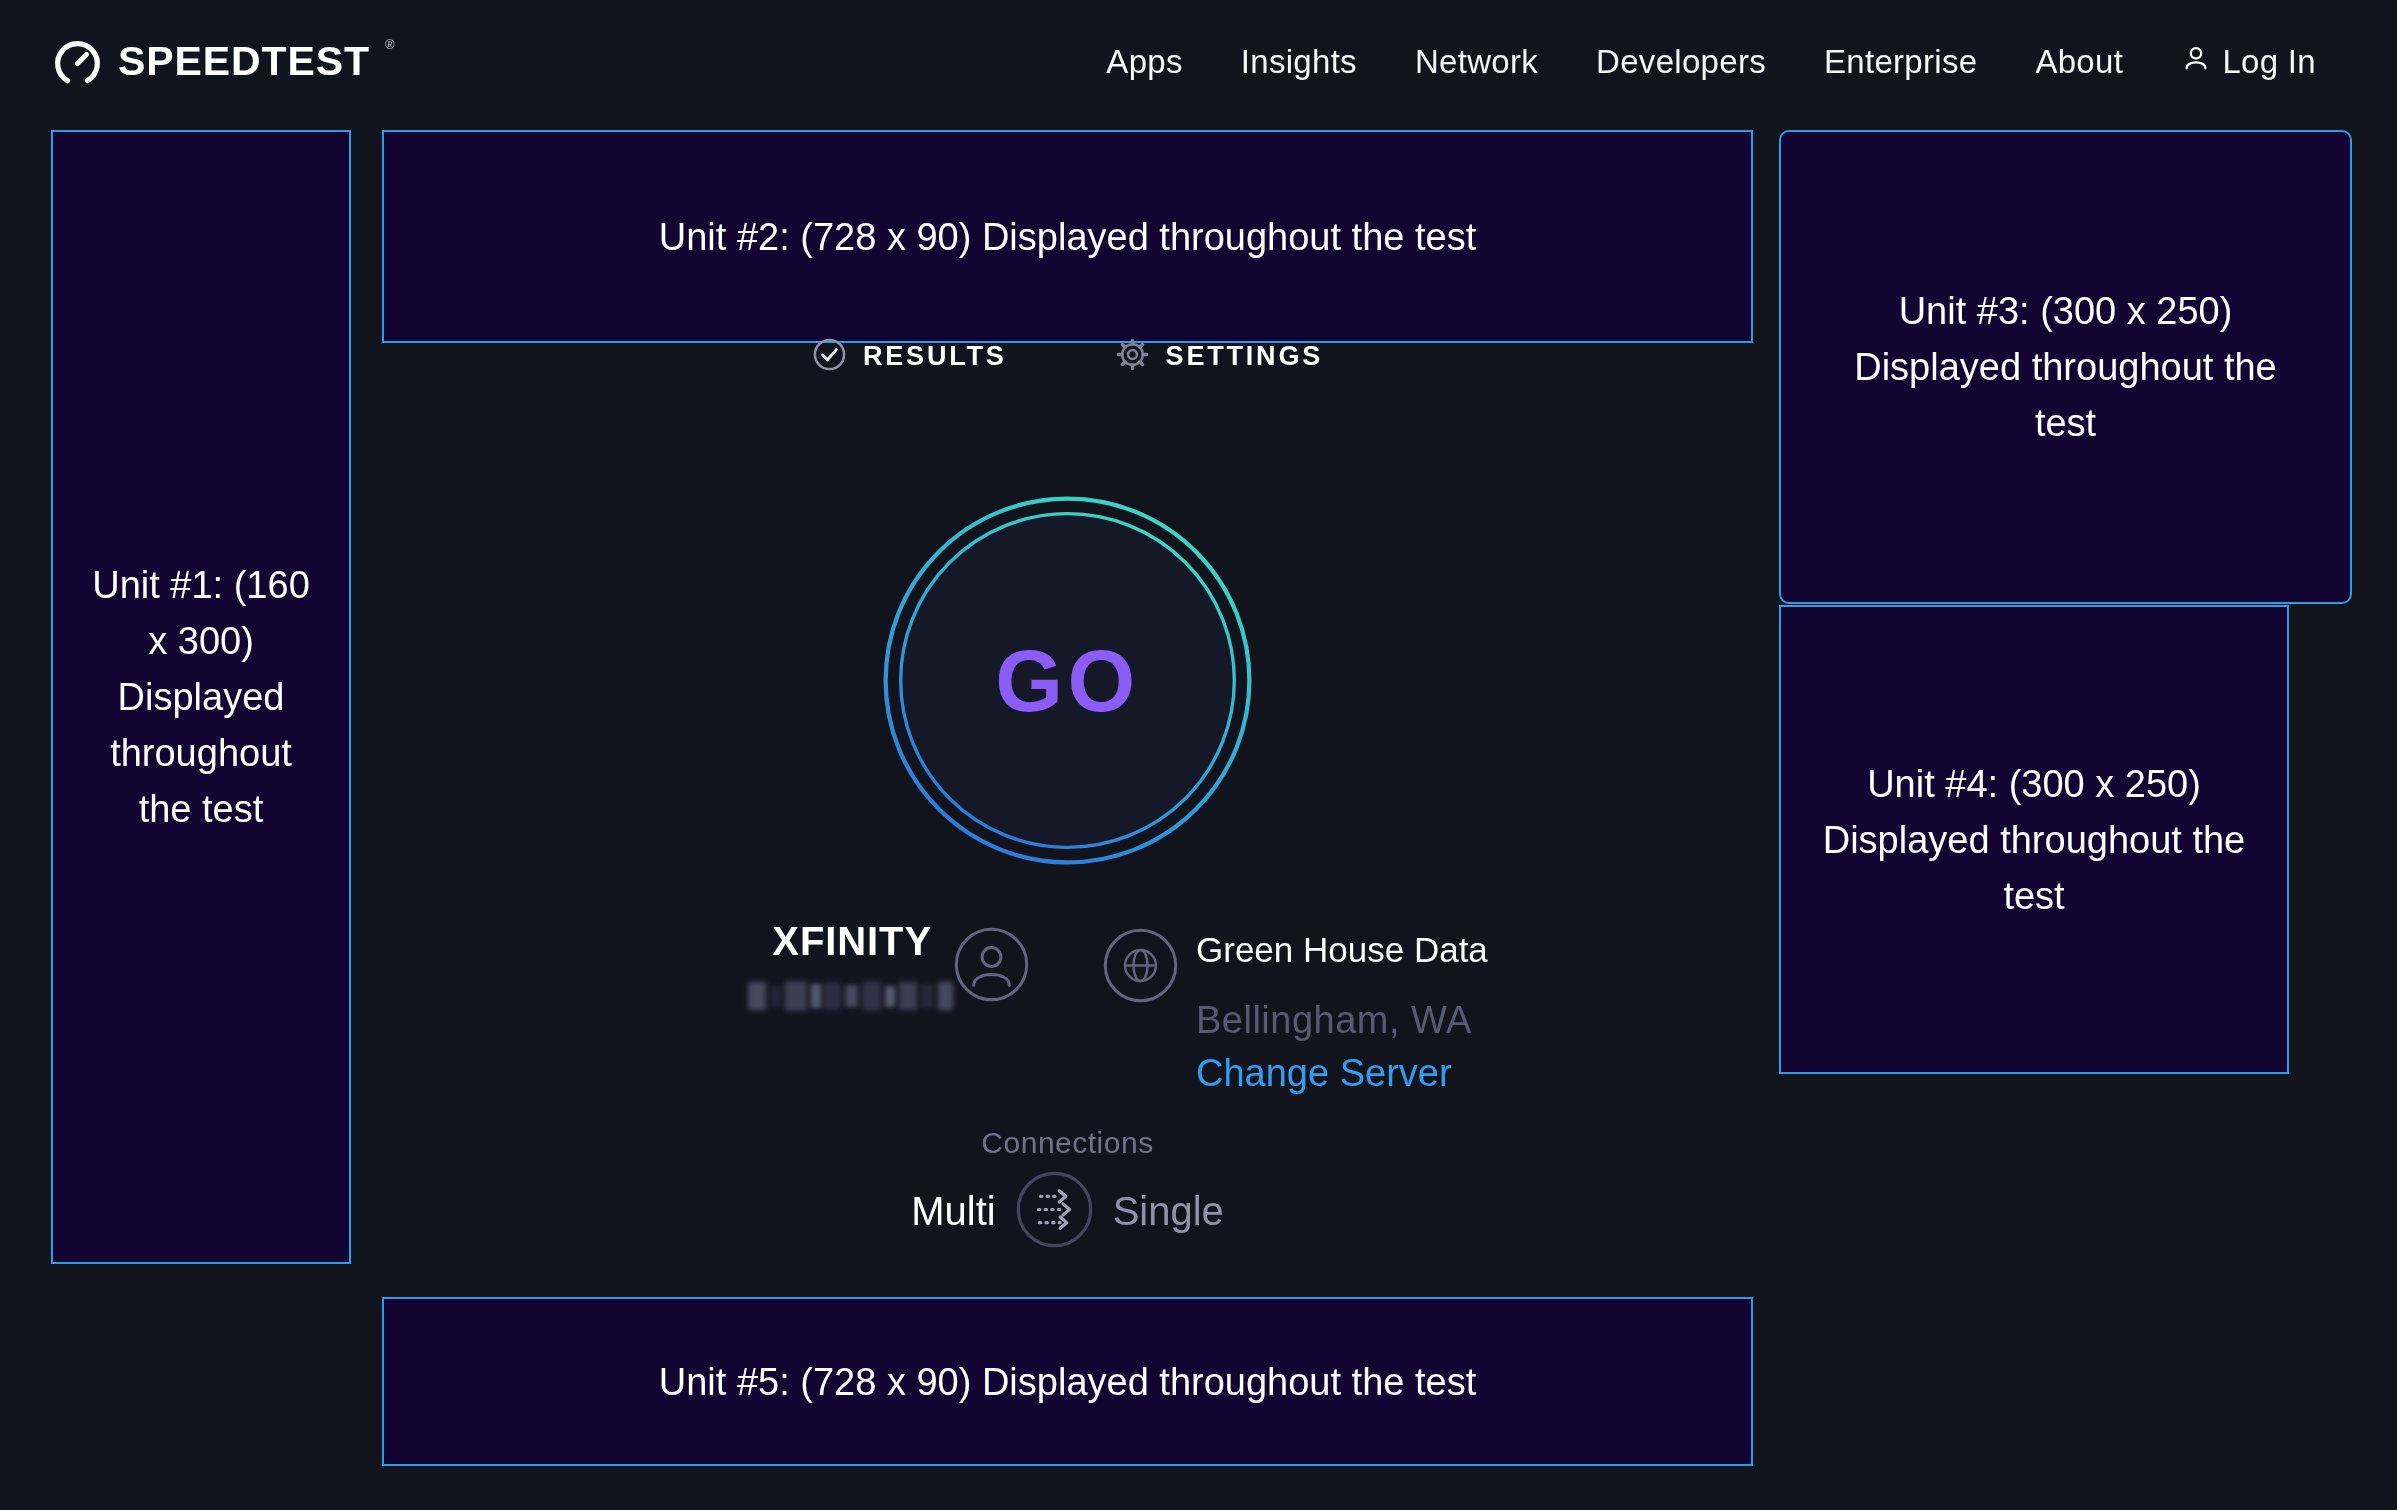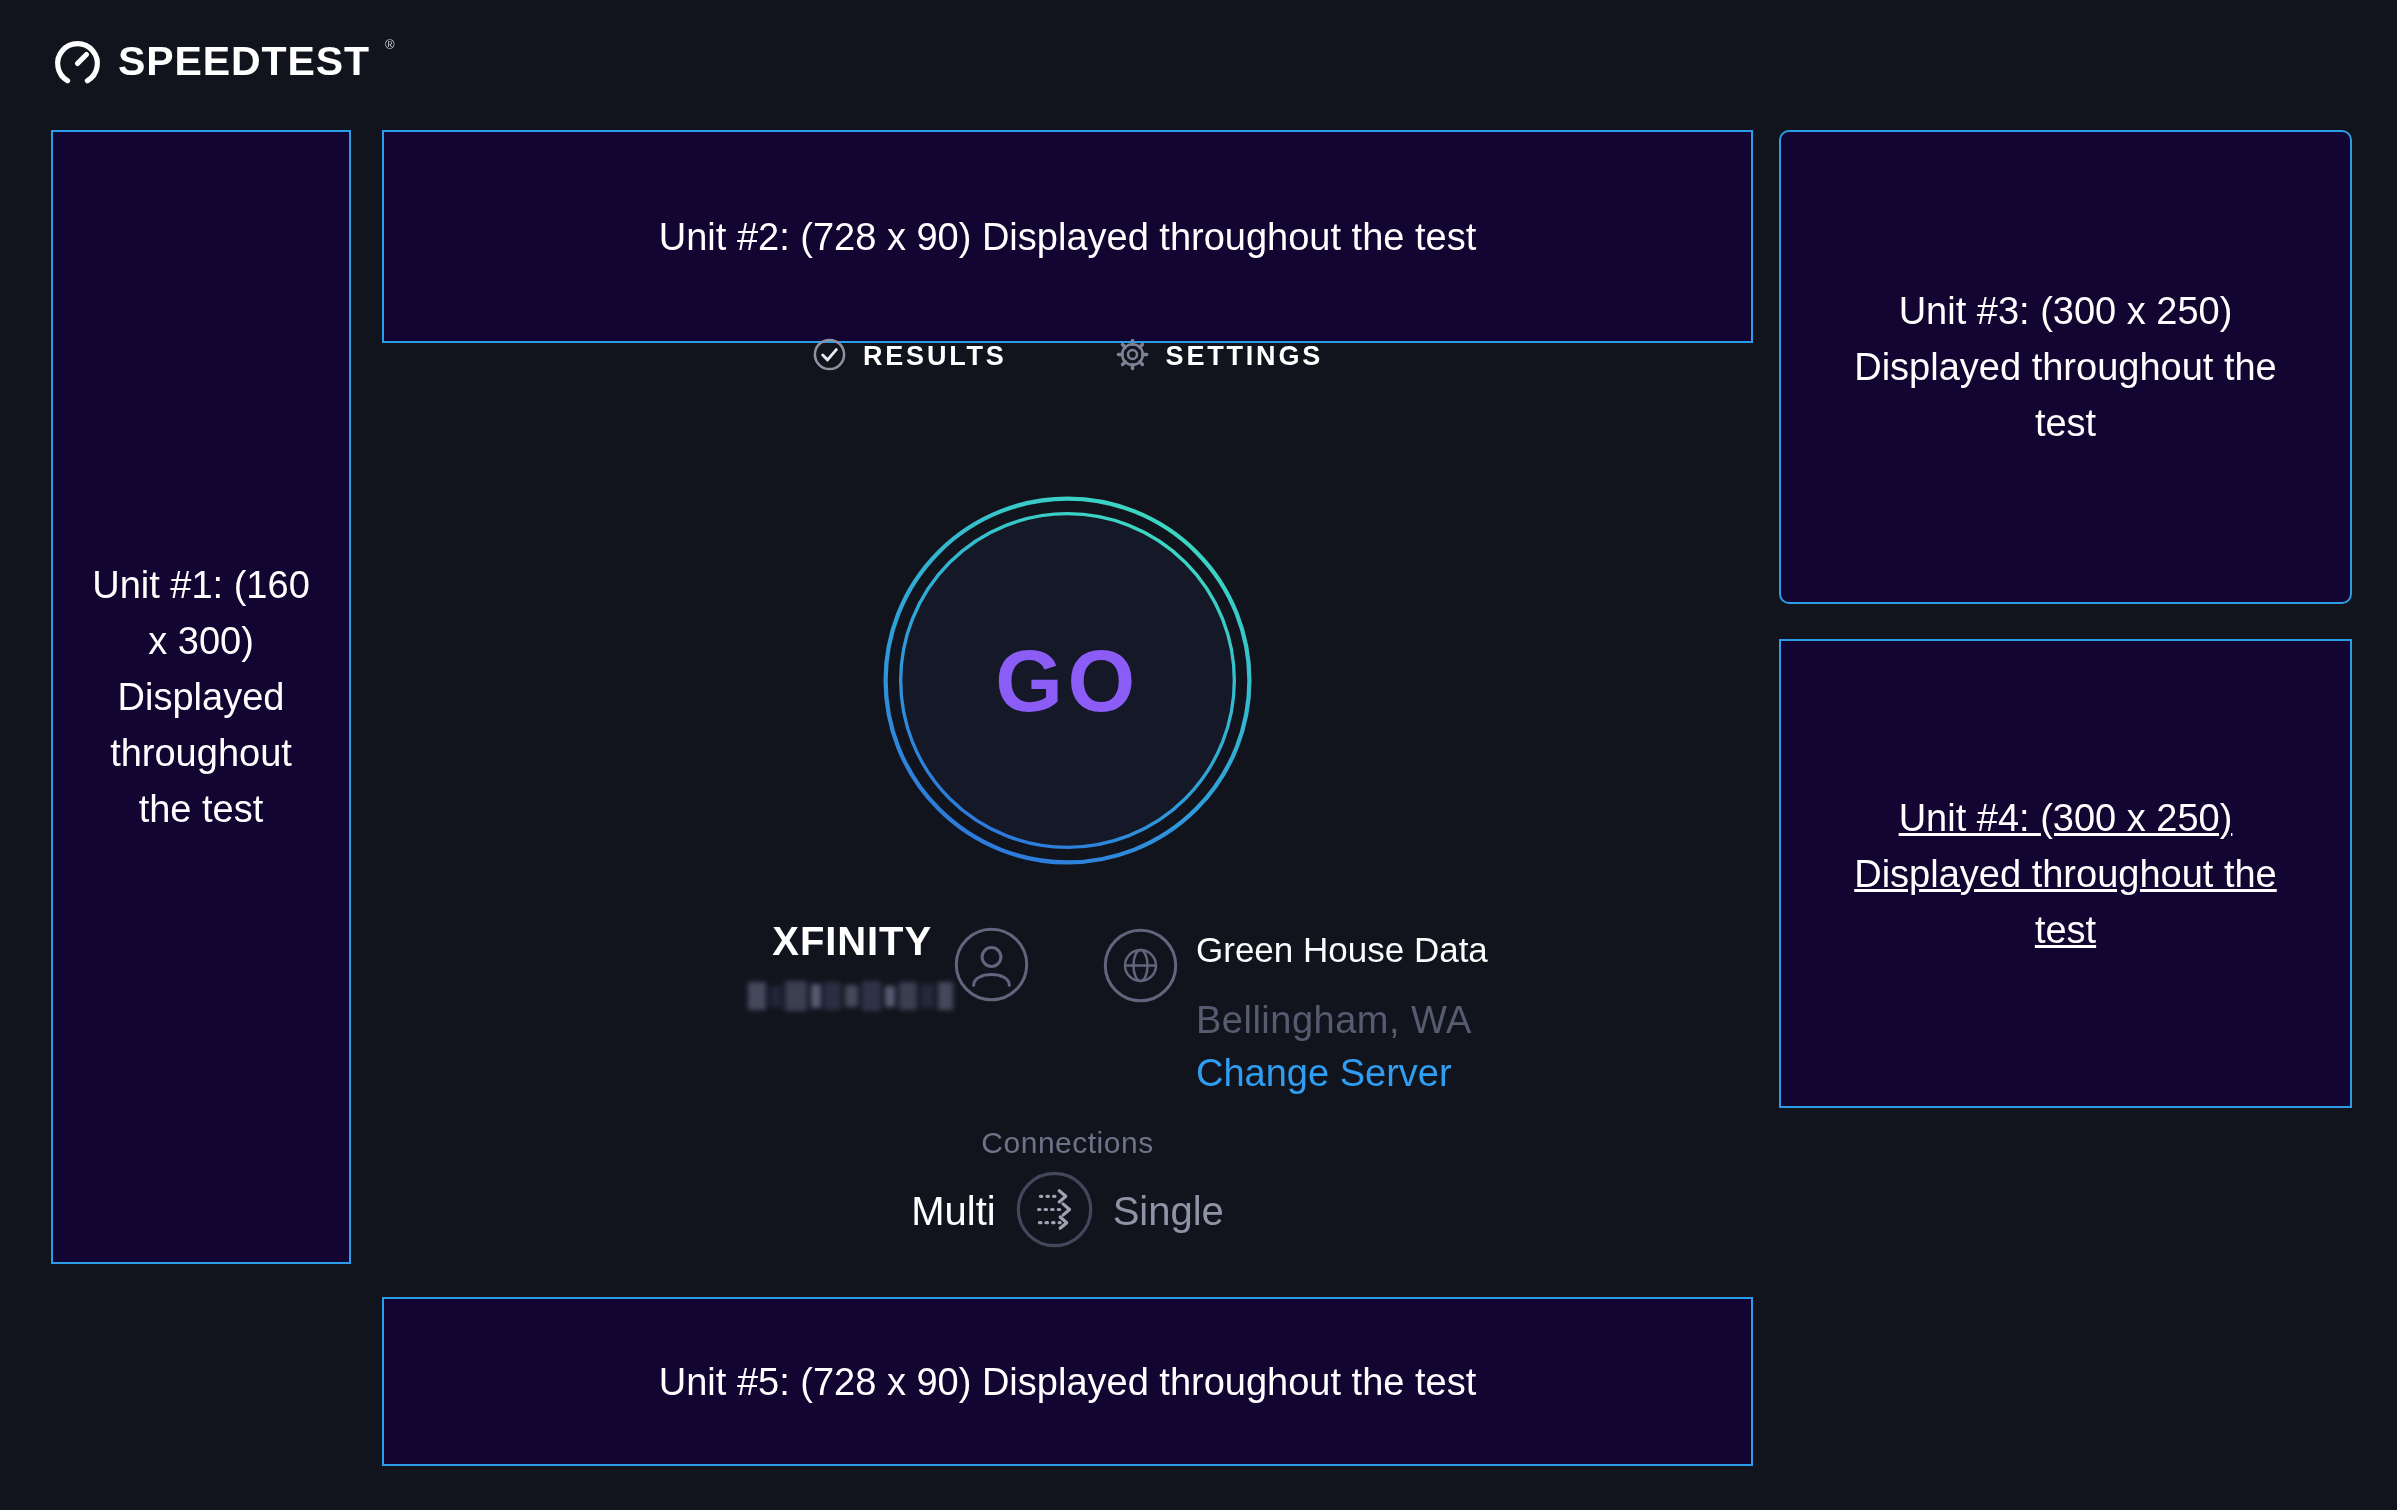--- a/index.html
+++ b/index.html
@@ -26,21 +26,21 @@
 
   
   .ad { position:absolute; background:#120532; border:2.8px solid #2b9ce8;
         display:flex; align-items:center; justify-content:center; text-align:center; }
   .ad p { font-size:38px; line-height:56px; color:#ffffff; }
   #ad1 { left:51px;  top:130px;  width:300px;  height:1134px; }
   #ad1 p { width:237px; }
   #ad2 { left:382px; top:130px;  width:1371px; height:213px; }
   #ad3 { left:1779px; top:130px; width:573px;  height:474px;border-radius:10px; }
   #ad3 p, #ad4 p { width:443px; }
-  #ad4 { left:1779px; top:639px; width:573px;  height:469px;text-decoration:underline; }
+  #ad4 { left:1779px; top:605px; width:510px;  height:469px; }
   #ad5 { left:382px; top:1297px; width:1371px; height:169px; }
 
   
   .tabs { position:absolute; left:382px; top:337px; width:1371px;
           display:flex; justify-content:center; align-items:center; gap:108px; }
   .tab { display:flex; align-items:center; gap:16px; cursor:pointer; }
   .tab-label { font-size:27px; font-weight:700; letter-spacing:2.8px; color:#ffffff; }
 
   
   .go-wrap { position:absolute; left:879px; top:492px; width:377px; height:377px; cursor:pointer; }
@@ -90,20 +90,37 @@
   <div class="logo">
     <span>
       <svg width="51" height="51" viewBox="0 0 54 54" fill="none">
         <path d="M16.5,45.2 A21,21 0 1 1 37.5,45.2" stroke="#ffffff" stroke-width="5.5" stroke-linecap="round"></path>
         <line x1="27" y1="27" x2="36.5" y2="17.5" stroke="#ffffff" stroke-width="5.5" stroke-linecap="round"></line>
       </svg>
     </span>
     <span class="logo-word">SPEEDTEST</span>
     <span class="logo-mark">®</span>
   </div>
+  <div class="nav">
+    <a class="nav-item">Apps</a>
+    <a class="nav-item">Insights</a>
+    <a class="nav-item">Network</a>
+    <a class="nav-item">Developers</a>
+    <a class="nav-item">Enterprise</a>
+    <a class="nav-item">About</a>
+    <a class="nav-item login">
+      <span>
+        <svg width="30" height="30" viewBox="0 0 32 32" fill="none">
+          <circle cx="16" cy="11" r="5.5" stroke="#ffffff" stroke-width="2.4"></circle>
+          <path d="M6,27 C6,18.5 26,18.5 26,27" stroke="#ffffff" stroke-width="2.4" stroke-linecap="round"></path>
+        </svg>
+      </span>
+      <span>Log In</span>
+    </a>
+  </div>
 </div>
 
 <div class="ad" id="ad1">
   <p>Unit #1: (160 x 300) Displayed throughout the test</p>
 </div>
 <div class="ad" id="ad2">
   <p>Unit #2: (728 x 90) Displayed throughout the test</p>
 </div>
 <div class="ad" id="ad3">
   <p>Unit #3: (300 x 250) Displayed throughout the test</p>

